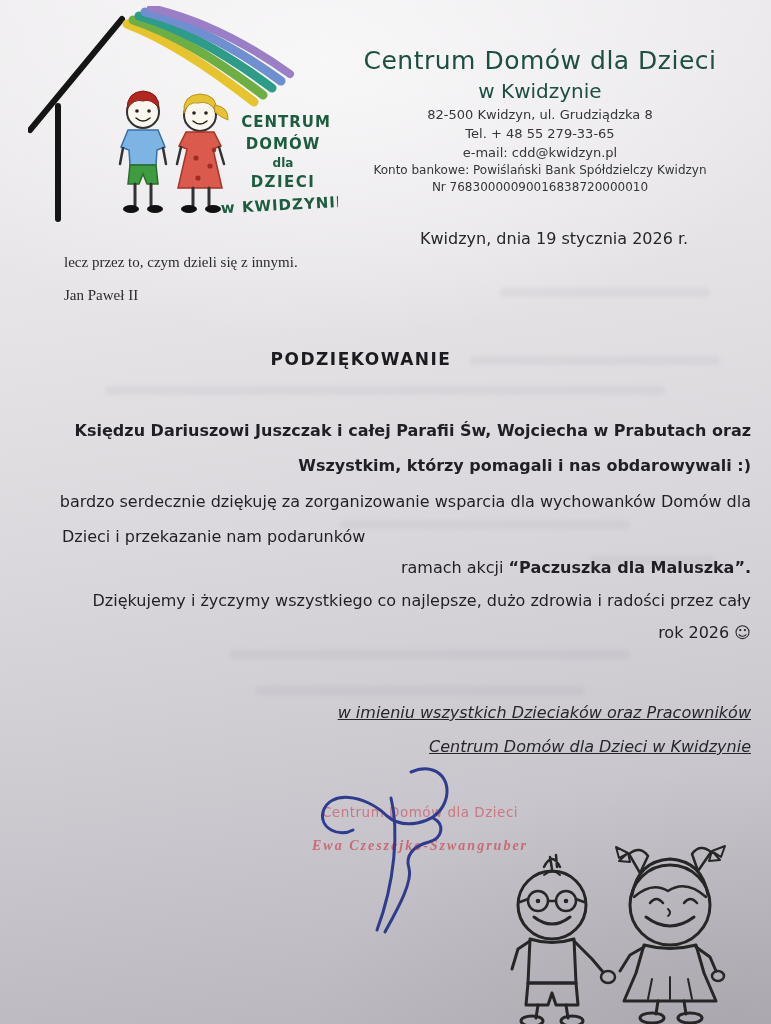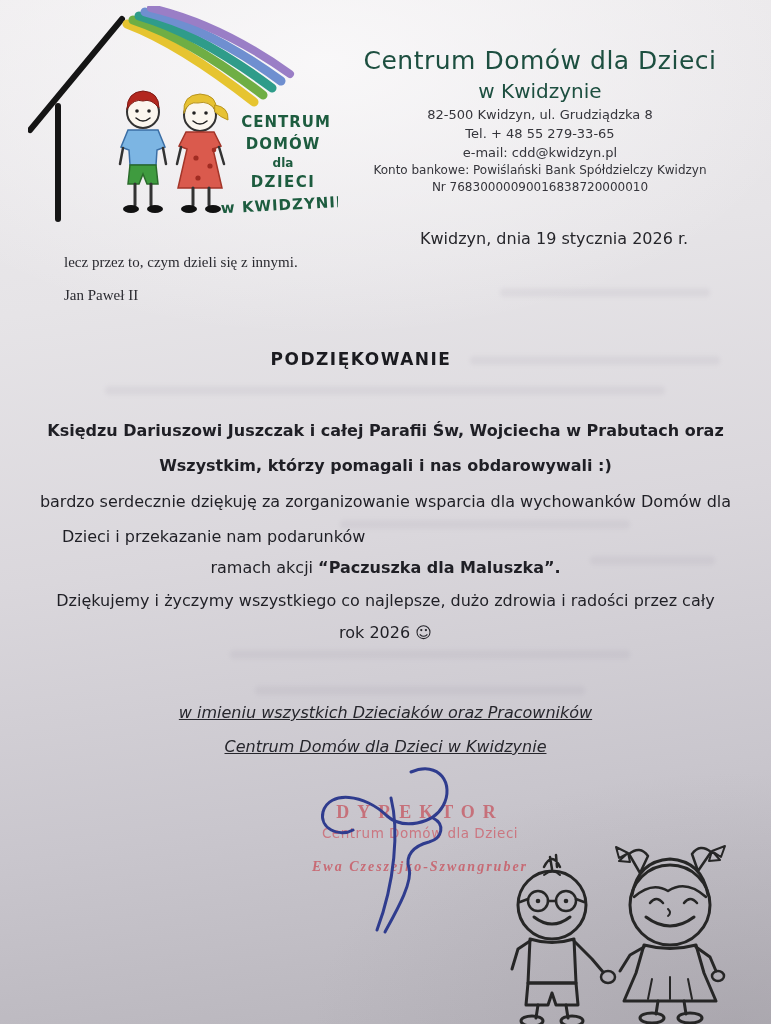--- a/index.html
+++ b/index.html
@@ -21,21 +21,21 @@
   
   .date{left:420px;top:220px;width:310px;text-align:left;font-size:16px;color:#26262b;margin-top:9px;}
   
   .quote{left:64px;top:253px;width:330px;font-family:"Liberation Serif",serif;
          font-size:15px;line-height:19px;color:#2a2a30;}
   .quote-author{margin-top:14px;}
   
   .doc-title{left:0;top:349px;width:722px;text-align:center;font-size:17px;
              font-weight:bold;letter-spacing:1.5px;color:#1b1b20;}
   
-  .bline{left:20px;width:731px;text-align:center;font-size:16px;color:#1f1f25;}
+  .bline{left:20px;width:731px;text-align:right;font-size:16px;color:#1f1f25;}
   .bold{font-weight:bold;}
   .left-align{text-align:left;padding-left:42px;}
   
   .closing{font-style:italic;font-size:16px;color:#26262c;text-decoration:underline;}
   
   .stamp{left:270px;top:802px;width:300px;text-align:center;}
   .stamp-role{font-family:"Liberation Serif",serif;font-weight:bold;font-size:18px;
               letter-spacing:8px;color:rgba(197,88,99,.78);}
   .stamp-org{font-size:13.5px;color:rgba(204,103,113,.82);margin-top:2px;letter-spacing:.5px;}
   .stamp-name{font-family:"Liberation Serif",serif;font-style:italic;font-weight:bold;
@@ -138,21 +138,20 @@
   <div class="abs bline" style="top:492px;">bardzo serdecznie dziękuję za zorganizowanie  wsparcia dla wychowanków Domów dla</div>
   <div class="abs bline left-align" style="top:527px;">Dzieci i przekazanie nam podarunków</div>
   <div class="abs bline" style="top:558px;"><span>ramach akcji  </span><span class="bold">“Paczuszka dla Maluszka”.</span></div>
   <div class="abs bline" style="top:591px;">Dziękujemy i życzymy wszystkiego co najlepsze, dużo zdrowia i  radości  przez cały</div>
   <div class="abs bline" style="top:623px;">rok 2026 ☺</div>
 
   <div class="abs bline closing" style="top:703px;">w imieniu wszystkich Dzieciaków oraz Pracowników</div>
   <div class="abs bline closing" style="top:737px;">Centrum Domów dla Dzieci w Kwidzynie</div>
 
   <div class="abs stamp">
-    <div class="stamp-role">DYREKTOR</div>
     <div class="stamp-org">Centrum Domów dla Dzieci</div>
     <div class="stamp-name">Ewa Czeszejko-Szwangruber</div>
   </div>
 
   <div class="abs" style="left:293px;top:760px;width:200px;height:185px;">
     <svg width="200" height="185" viewBox="0 0 200 185">
       <g stroke="#2f3c8e" stroke-width="3" fill="none" stroke-linecap="round">
         <path d="M 118 12 C 146 0 162 24 150 46 C 140 64 110 70 94 56 C 72 34 36 30 30 52 C 26 68 46 78 60 70"></path>
         <path d="M 140 58 C 152 64 150 78 136 82 C 120 86 112 96 116 108 C 120 122 104 150 92 172"></path>
         <path d="M 98 38 C 106 70 102 122 84 170"></path>

